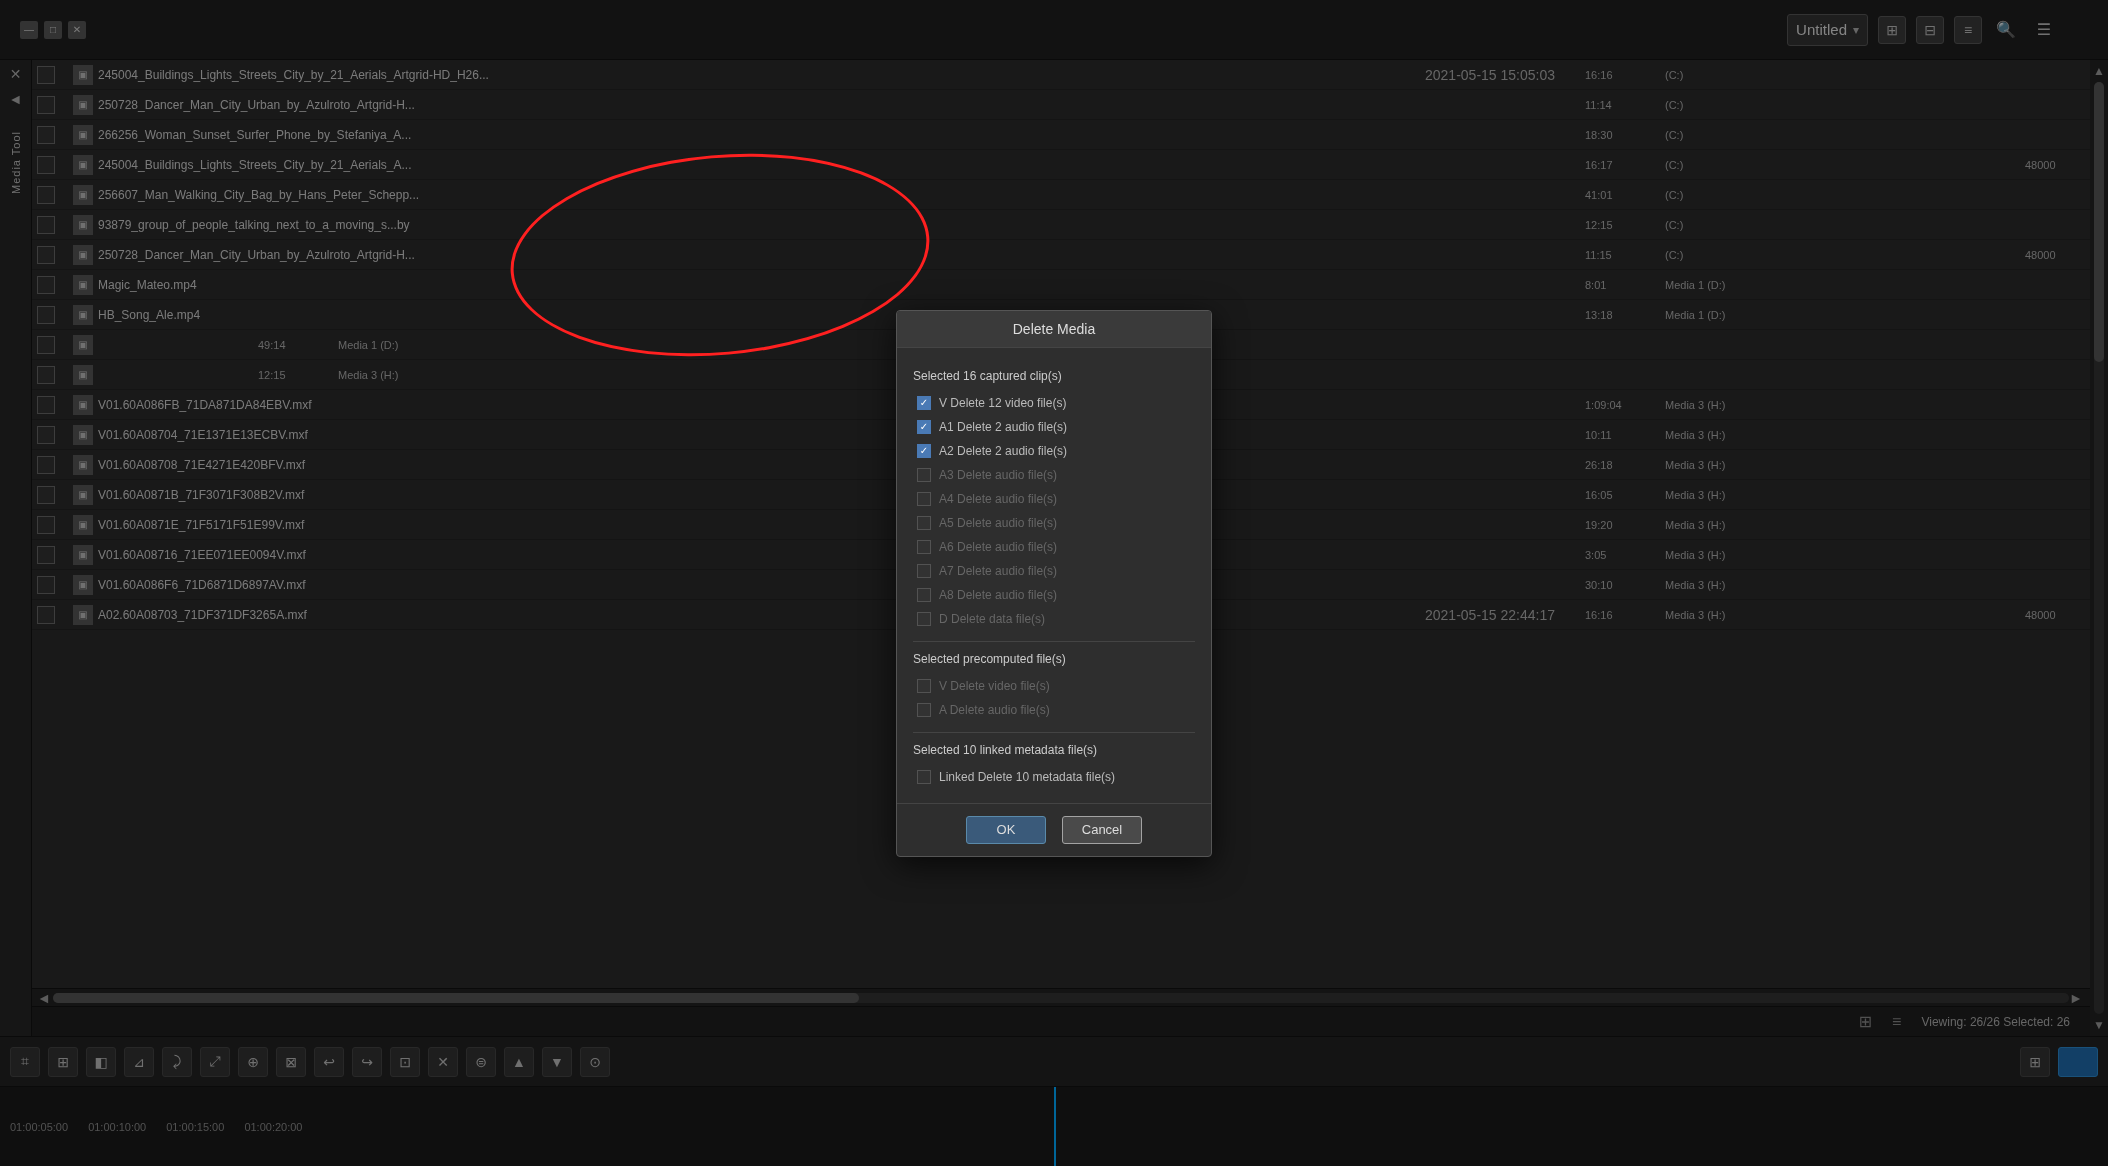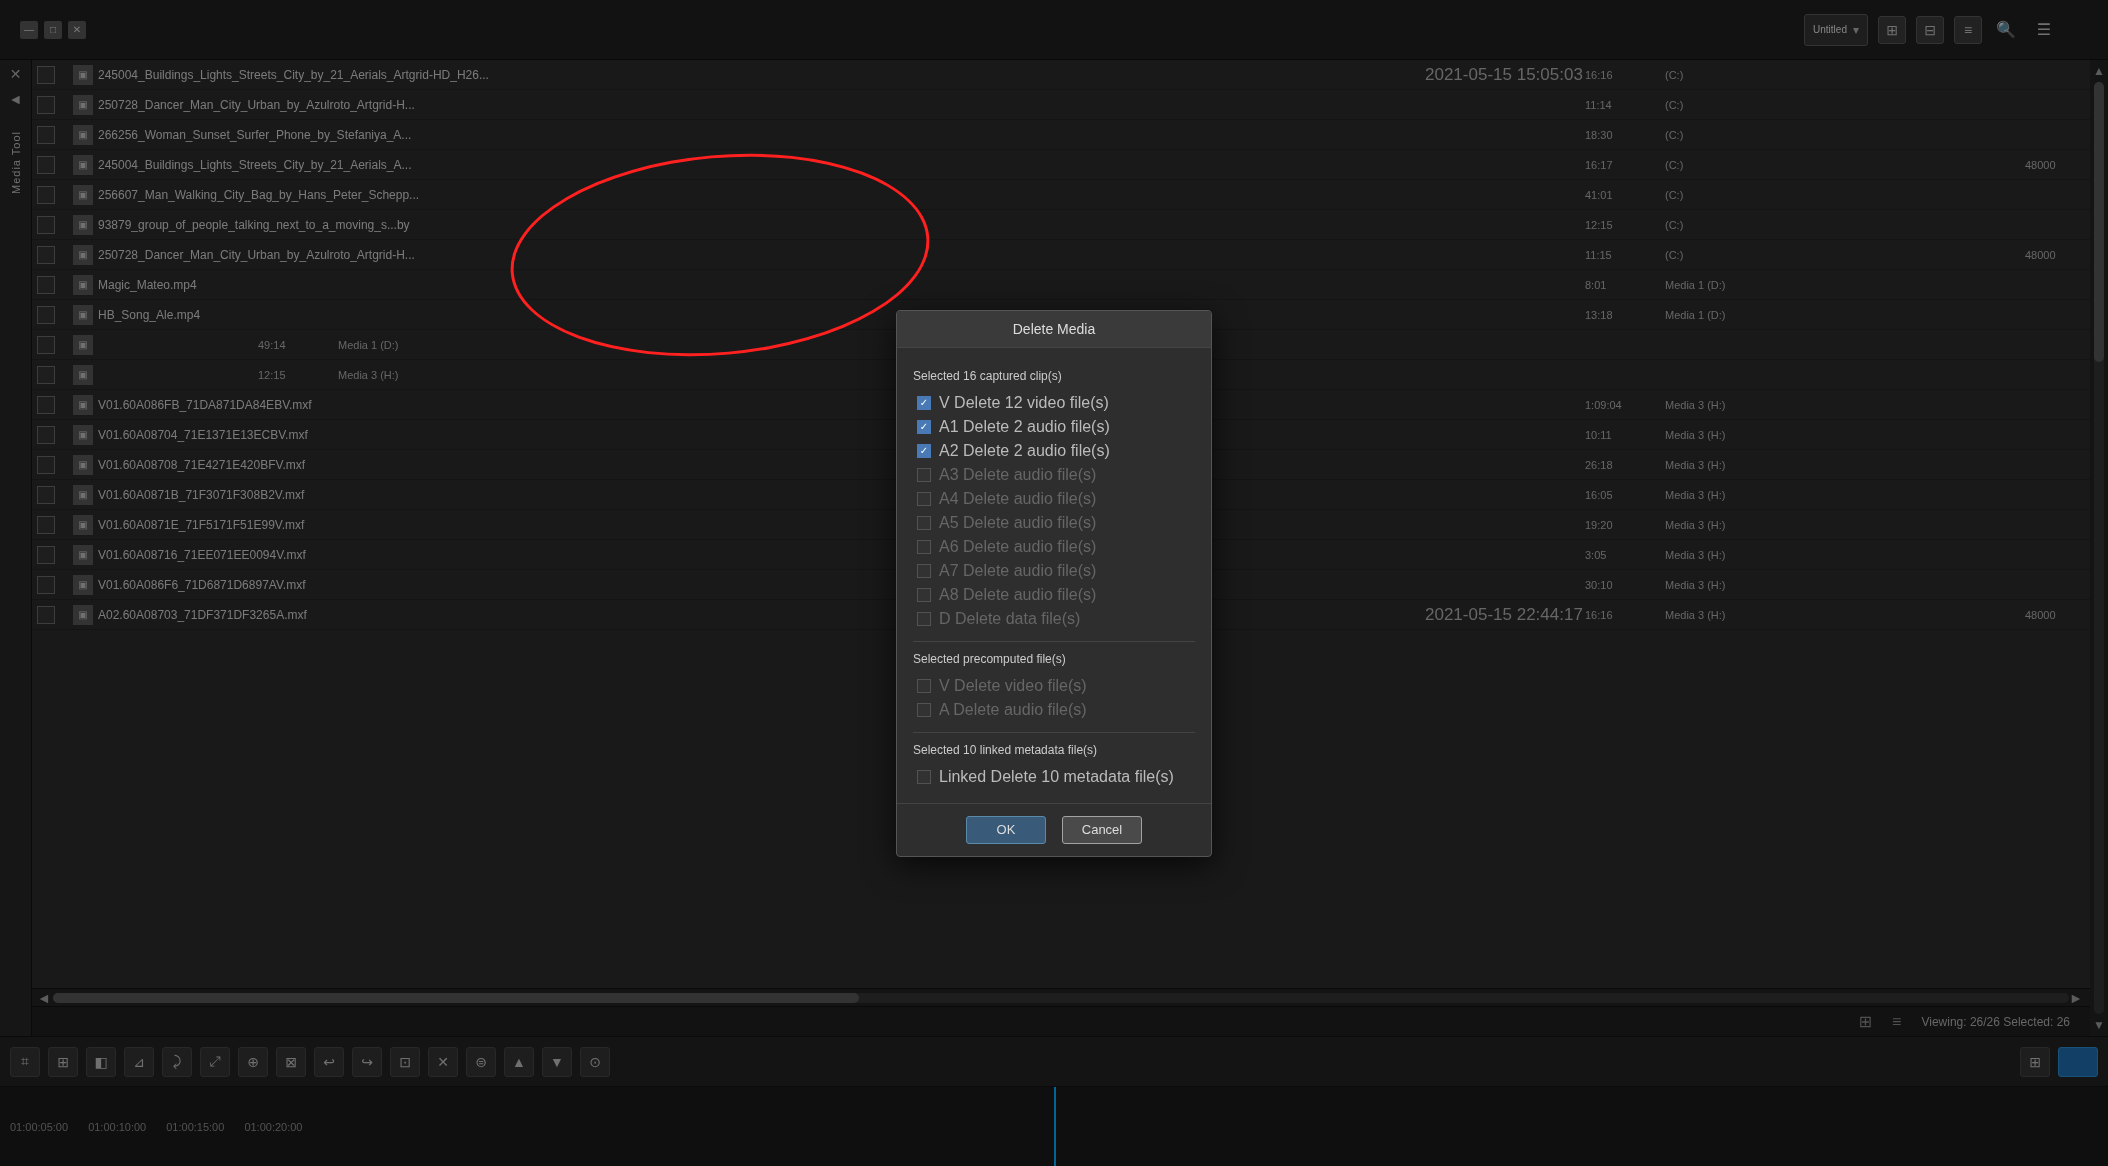--- a/index.html
+++ b/index.html
@@ -132,21 +132,21 @@
     }
     .row-name {
       flex: 1;
       min-width: 380px;
       overflow: hidden;
       text-overflow: ellipsis;
       white-space: nowrap;
       color: #ccc;
       font-size: 12px;
     }
-    .row-creation { width: 160px; font-size: 17px; color: #aaa; }
+    .row-creation { width: 160px; font-size: 14px; color: #aaa; }
     .row-duration { width: 80px; font-size: 11px; color: #aaa; }
     .row-drive { width: 120px; font-size: 11px; color: #aaa; }
     .row-inout { width: 80px; font-size: 11px; color: #aaa; }
     .row-markin { width: 80px; font-size: 11px; }
     .row-markout { width: 80px; font-size: 11px; }
     .row-audio { width: 60px; font-size: 11px; color: #aaa; }
 
     
     .right-scrollbar {
       width: 18px;
@@ -273,21 +273,21 @@
     }
     .dialog-checkbox.checked::after {
       content: '✓';
       font-size: 10px;
       color: #fff;
     }
     .dialog-checkbox.disabled {
       opacity: 0.4;
     }
     .dialog-check-label {
-      font-size: 16px;
+      font-size: 12px;
       color: #bbb;
     }
     .dialog-check-label.disabled {
       color: #666;
     }
     .dialog-divider {
       height: 1px;
       background: #444;
       margin: 10px 0;
     }
@@ -367,21 +367,21 @@
 <body>
 
 <div class="top-bar">
   <div class="window-controls">
     <div class="win-btn">—</div>
     <div class="win-btn">□</div>
     <div class="win-btn">✕</div>
   </div>
   <div style="flex:1;display:flex;align-items:center;justify-content:flex-end;gap:10px;margin-right:30px;">
     <div style="display:flex;align-items:center;background:#333;border:1px solid #555;border-radius:3px;padding:0 8px;height:32px;gap:6px;">
-      <span style="color:#ddd;font-size:10px;">Untitled</span>
+      <span style="color:#ddd;font-size:15px;">Untitled</span>
       <span style="color:#aaa;font-size:12px;">▾</span>
     </div>
     <div class="top-bar-icon">⊞</div>
     <div class="top-bar-icon">⊟</div>
     <div class="top-bar-icon">≡</div>
     <div class="search-icon-top">🔍</div>
     <div class="menu-icon-top">☰</div>
   </div>
 </div>
 

